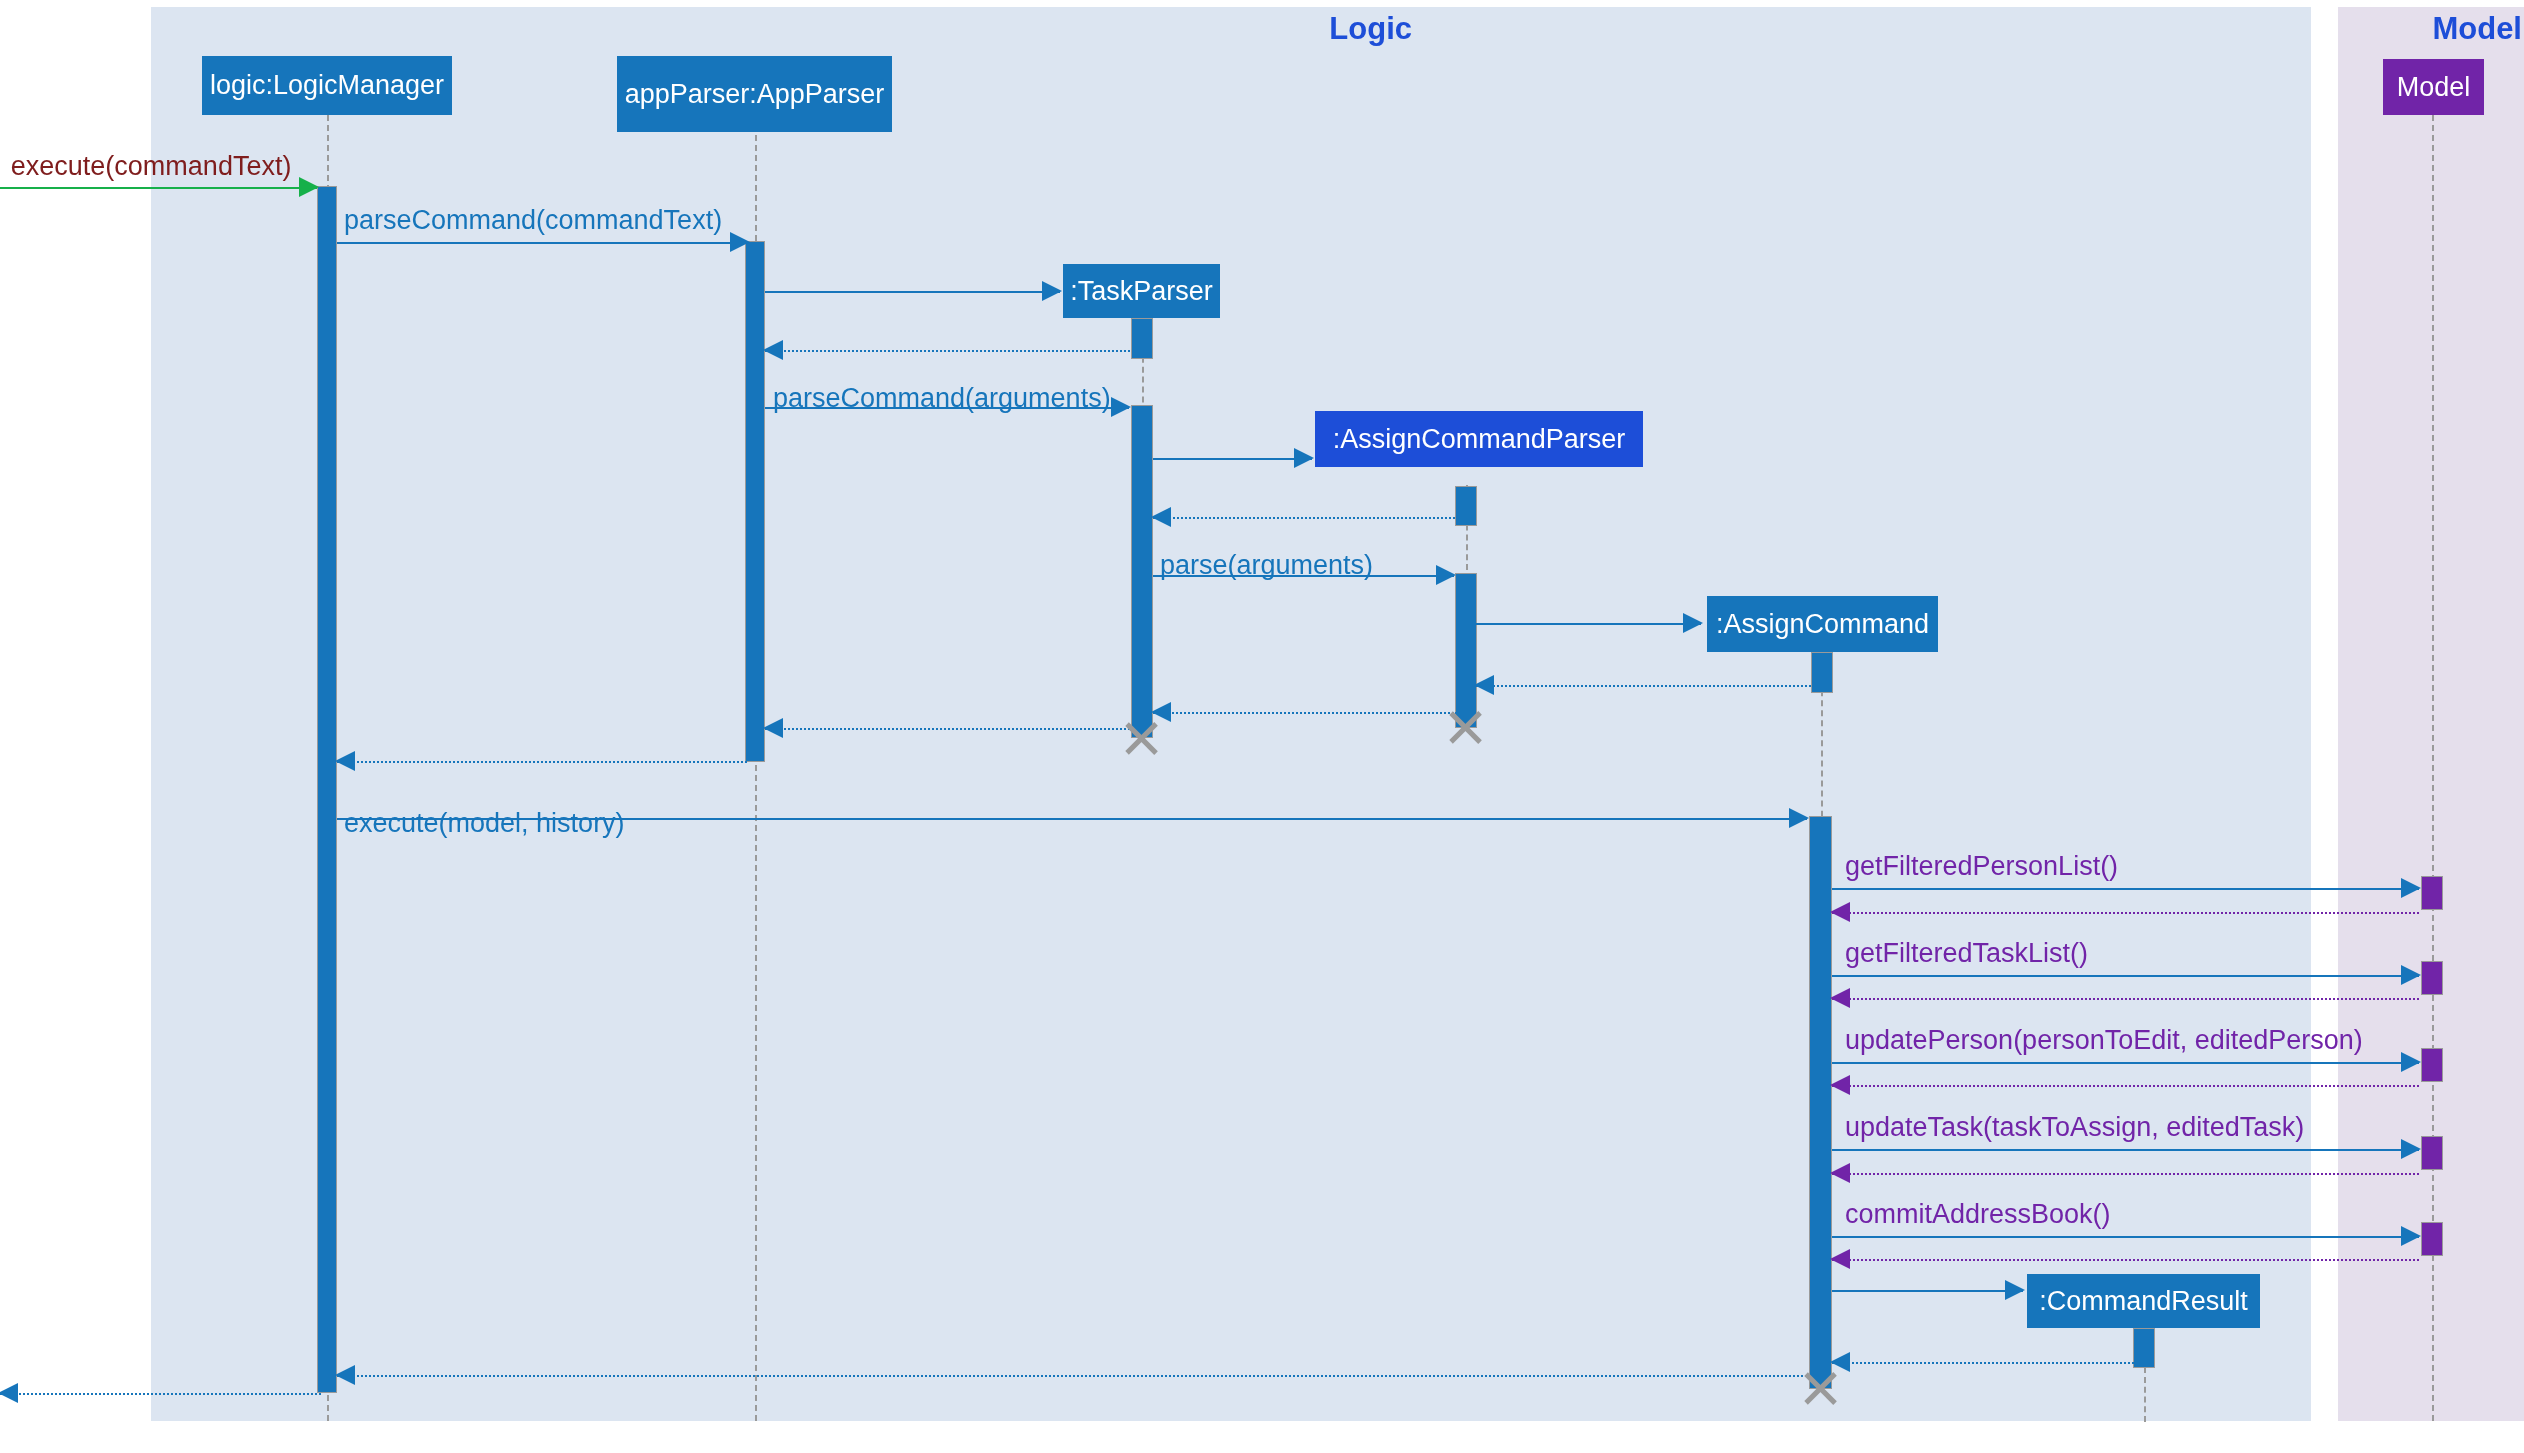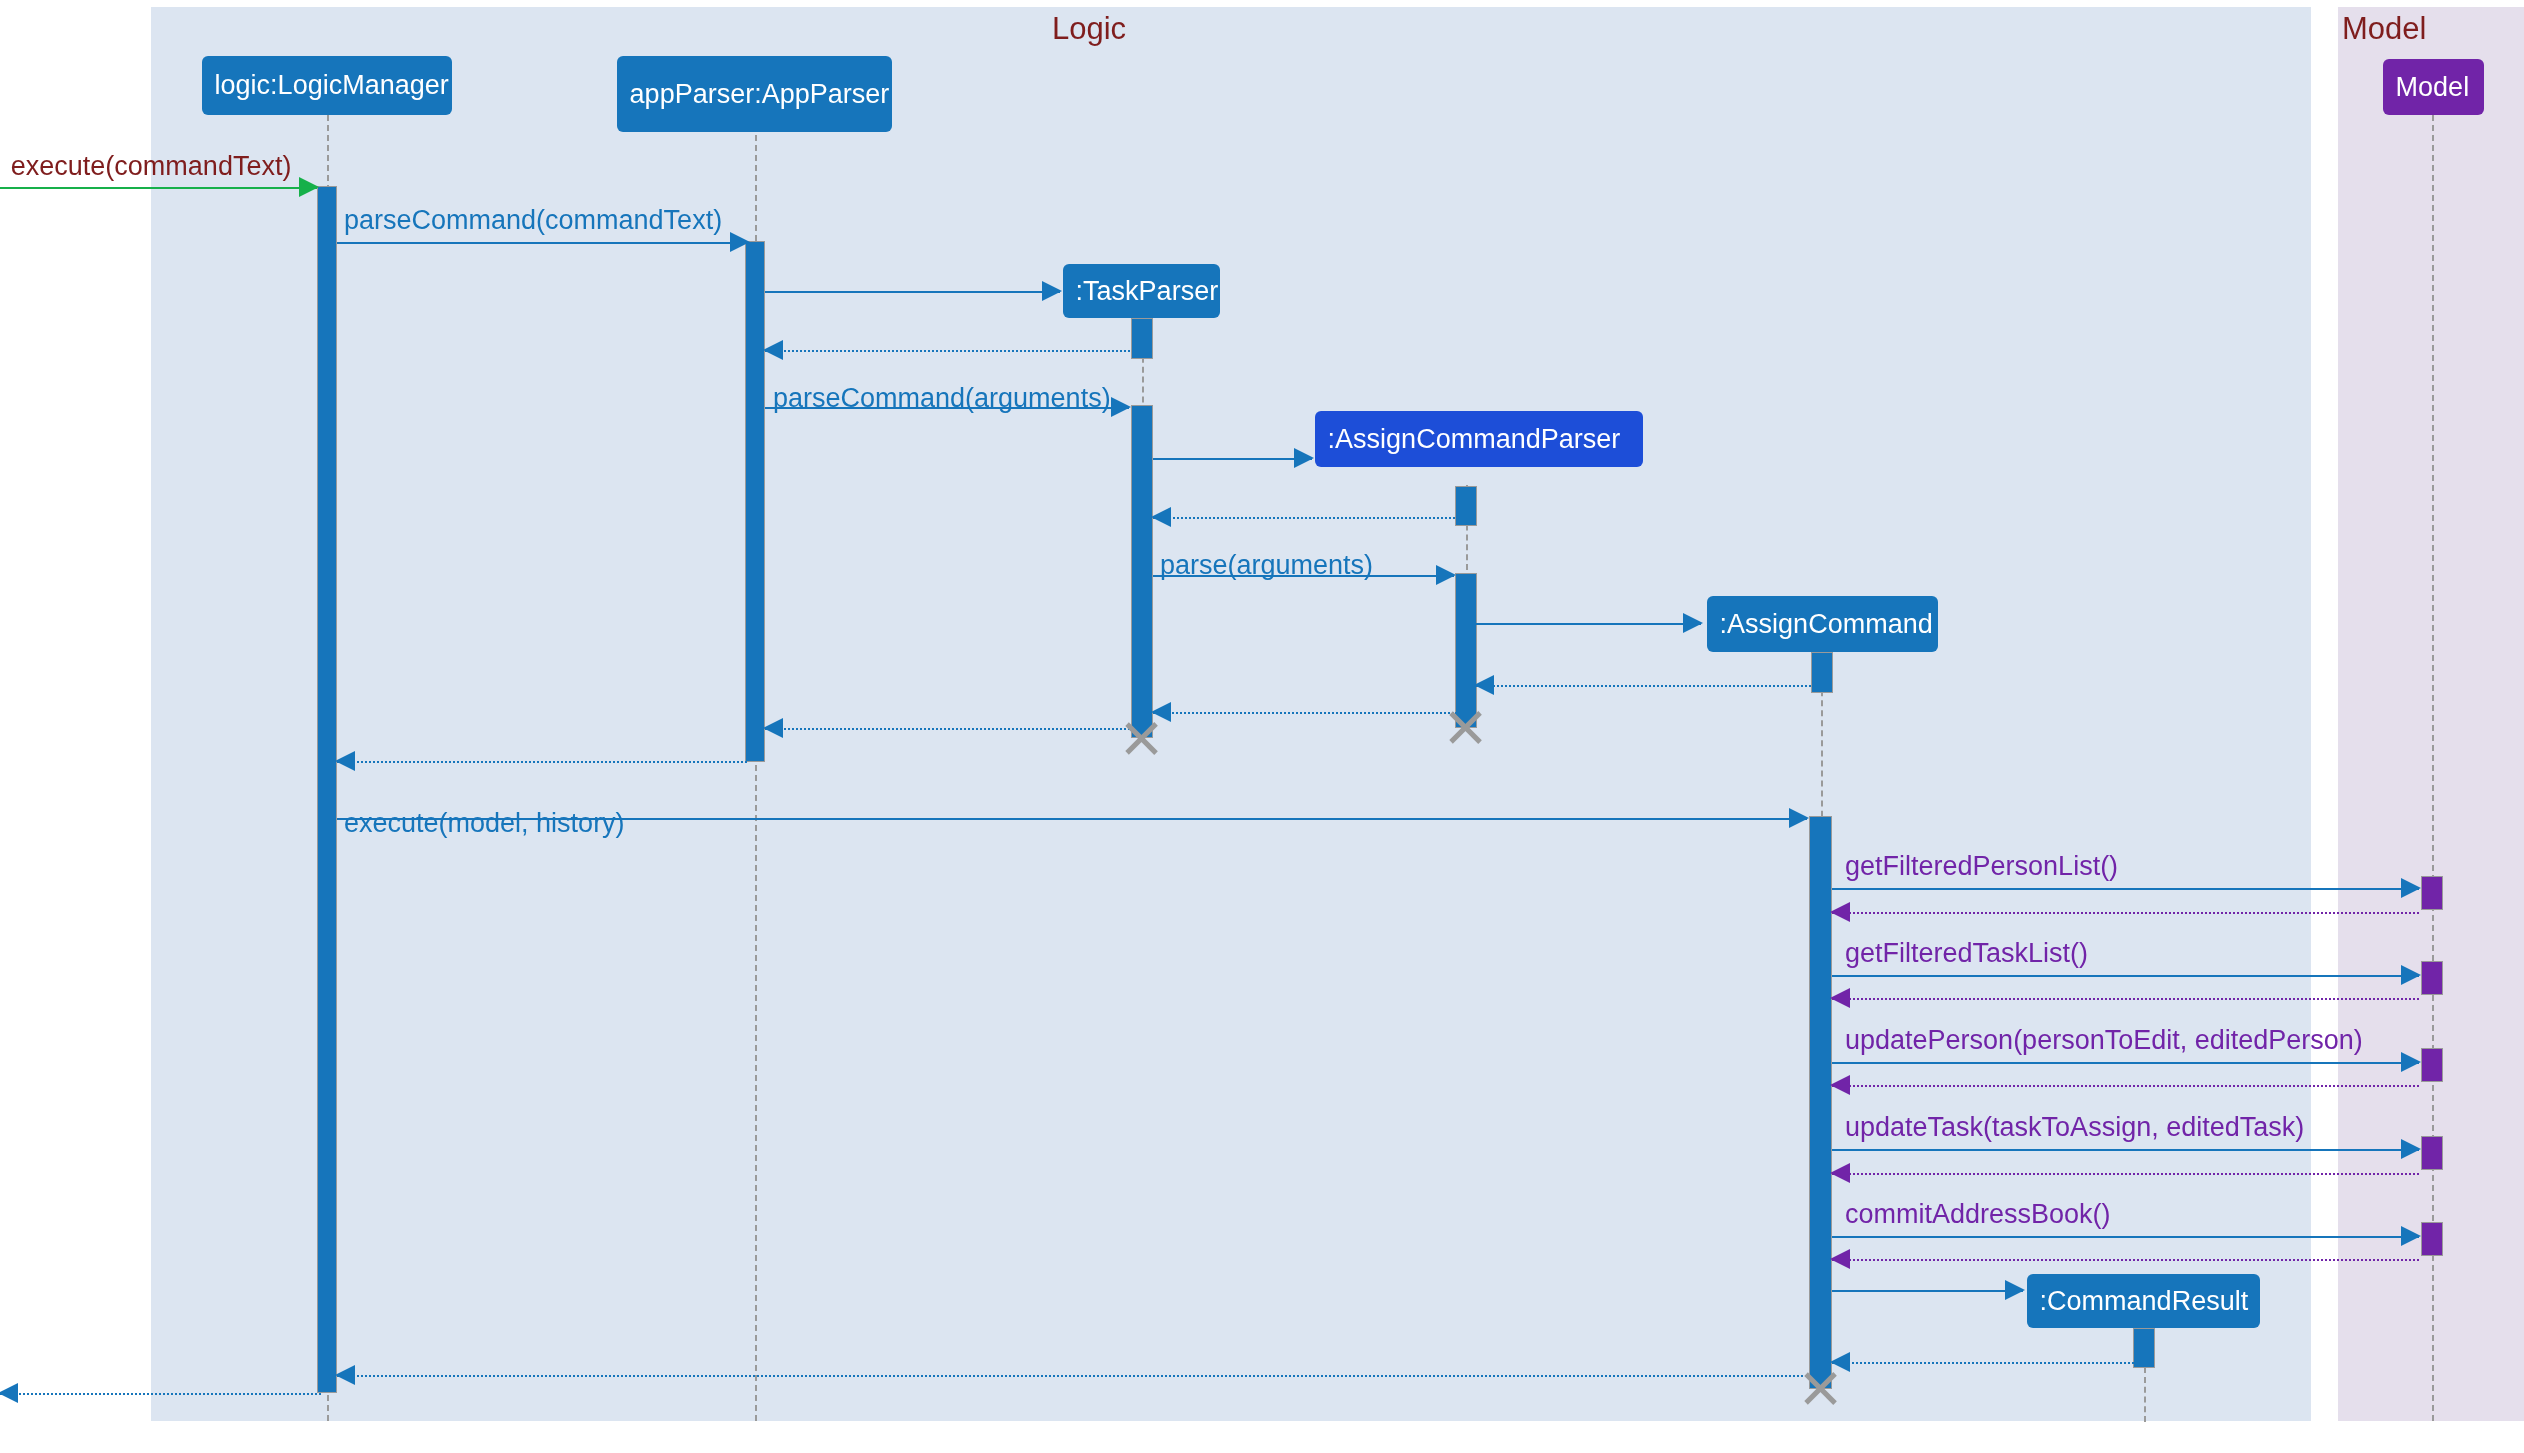--- a/index.html
+++ b/index.html
@@ -1,27 +1,27 @@
 <!DOCTYPE html>
 <html style="font-size:14.4px"><head>
 <meta charset="utf-8">
 <style>
   html,body{margin:0;padding:0;background:#ffffff;}
   body{font-family:"Liberation Sans",sans-serif;}
   #stage{position:relative;width:2525px;height:1454px;background:#fff;overflow:hidden;}
 
   .panel{position:absolute;}
-  .panel-title{position:absolute;font-weight:normal;color:#7f1d1d;text-align:left;
+  .panel-title{position:absolute;font-weight:bold;color:#1d4ed8;text-align:right;
     font-size:31px;line-height:1;white-space:nowrap;}
 
   .lifeline{position:absolute;width:0;border-left:2.7px dashed #9a9a9a;}
 
   .obox{position:absolute;box-sizing:border-box;display:flex;align-items:center;
-    color:#ffffff;font-size:27px;white-space:nowrap;
-    padding:0 12.6px;border-radius:6px;}
+    justify-content:center;color:#ffffff;font-size:27px;white-space:nowrap;
+    padding:0 12.6px;}
 
   .act{position:absolute;box-sizing:border-box;border:1.8px solid #9a9a9a;}
 
   .msg{position:absolute;height:0;}
   .msg .line{position:absolute;left:0;top:0;width:100%;height:0;}
   .msg.solid .line{border-top:2.7px solid #1675bb;}
   .msg.solid.green .line{border-top:2.7px solid #16b04a;}
   .msg.dotted .line{border-top:2.7px dotted #1675bb;}
   .msg.dotted.purple .line{border-top:2.7px dotted #7124a8;}
 

